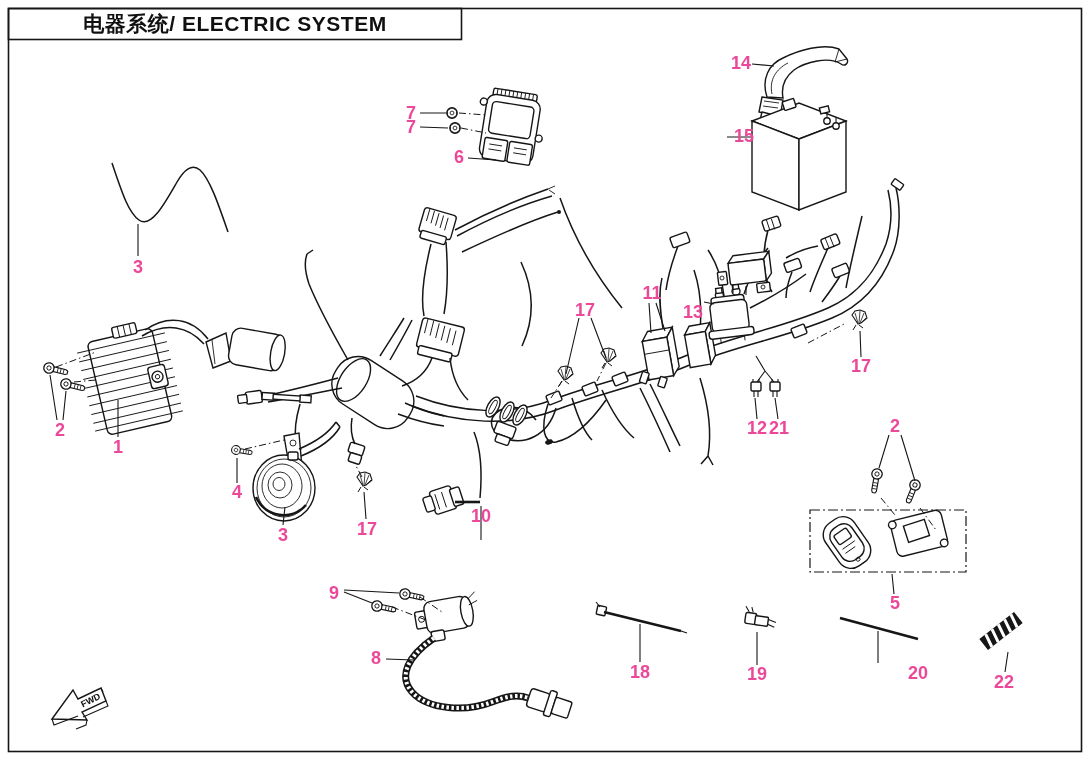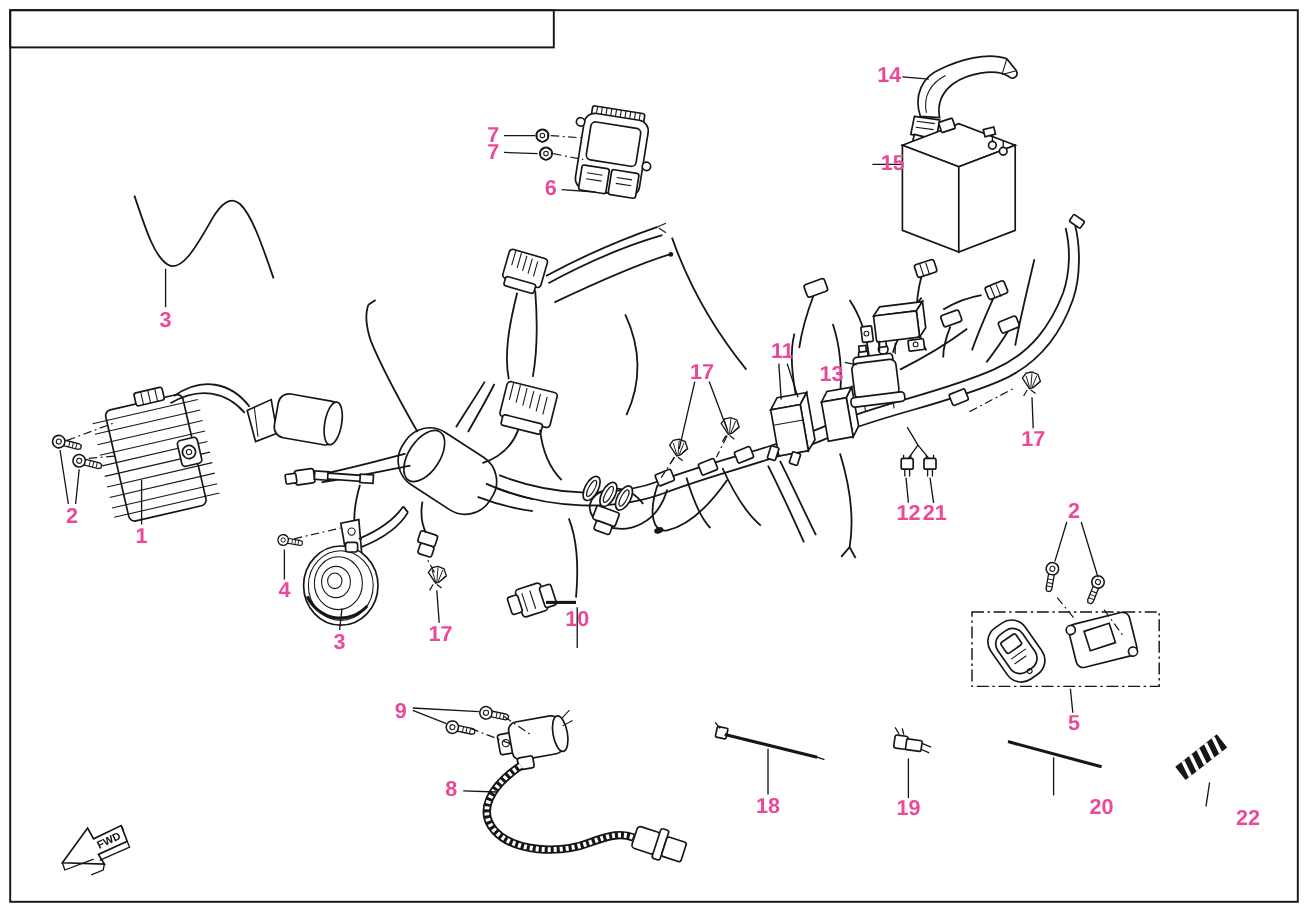--- a/index.html
+++ b/index.html
@@ -395,20 +395,21 @@
     <path class="dd" d="M459,113 L486,115 M461,128 L486,133"></path>
     <path class="dd" d="M56,367 L96,352 M74,382 L96,380"></path>
     <path class="dd" d="M245,449 L284,440"></path>
     <path class="dd" d="M392,607 L426,620 M420,597 L442,612"></path>
     <path class="dd" d="M881,498 L895,515 M920,508 L936,530"></path>
     <path class="dd" d="M808,343 L846,323"></path>
     <path class="dd" d="M362,477 L356,466 M562,381 L551,398 M606,363 L597,381"></path>
   </g>
 </svg>
 
+<div id="title-box">电器系统/ ELECTRIC SYSTEM</div>
 
 <div id="labels-layer">
       <span class="part-label" style="left: 411px; top: 113px;">7</span>
       <span class="part-label" style="left: 411px; top: 127px;">7</span>
       <span class="part-label" style="left: 459px; top: 157px;">6</span>
       <span class="part-label" style="left: 741px; top: 63px;">14</span>
       <span class="part-label" style="left: 744px; top: 136px;">15</span>
       <span class="part-label" style="left: 138px; top: 267px;">3</span>
       <span class="part-label" style="left: 60px; top: 430px;">2</span>
       <span class="part-label" style="left: 118px; top: 447px;">1</span>
@@ -422,16 +423,16 @@
       <span class="part-label" style="left: 757px; top: 428px; text-align: right;">12</span>
       <span class="part-label" style="left: 779px; top: 428px;">21</span>
       <span class="part-label" style="left: 861px; top: 366px;">17</span>
       <span class="part-label" style="left: 895px; top: 426px;">2</span>
       <span class="part-label" style="left: 895px; top: 603px;">5</span>
       <span class="part-label" style="left: 334px; top: 593px;">9</span>
       <span class="part-label" style="left: 376px; top: 658px;">8</span>
       <span class="part-label" style="left: 640px; top: 672px;">18</span>
       <span class="part-label" style="left: 757px; top: 674px;">19</span>
       <span class="part-label" style="left: 918px; top: 673px;">20</span>
-      <span class="part-label" style="left: 1004px; top: 682px; margin-left: 36px;">22</span>
+      <span class="part-label" style="left: 1004px; top: 682px;">22</span>
     </div>
 
 </div>
 
 </body></html>

